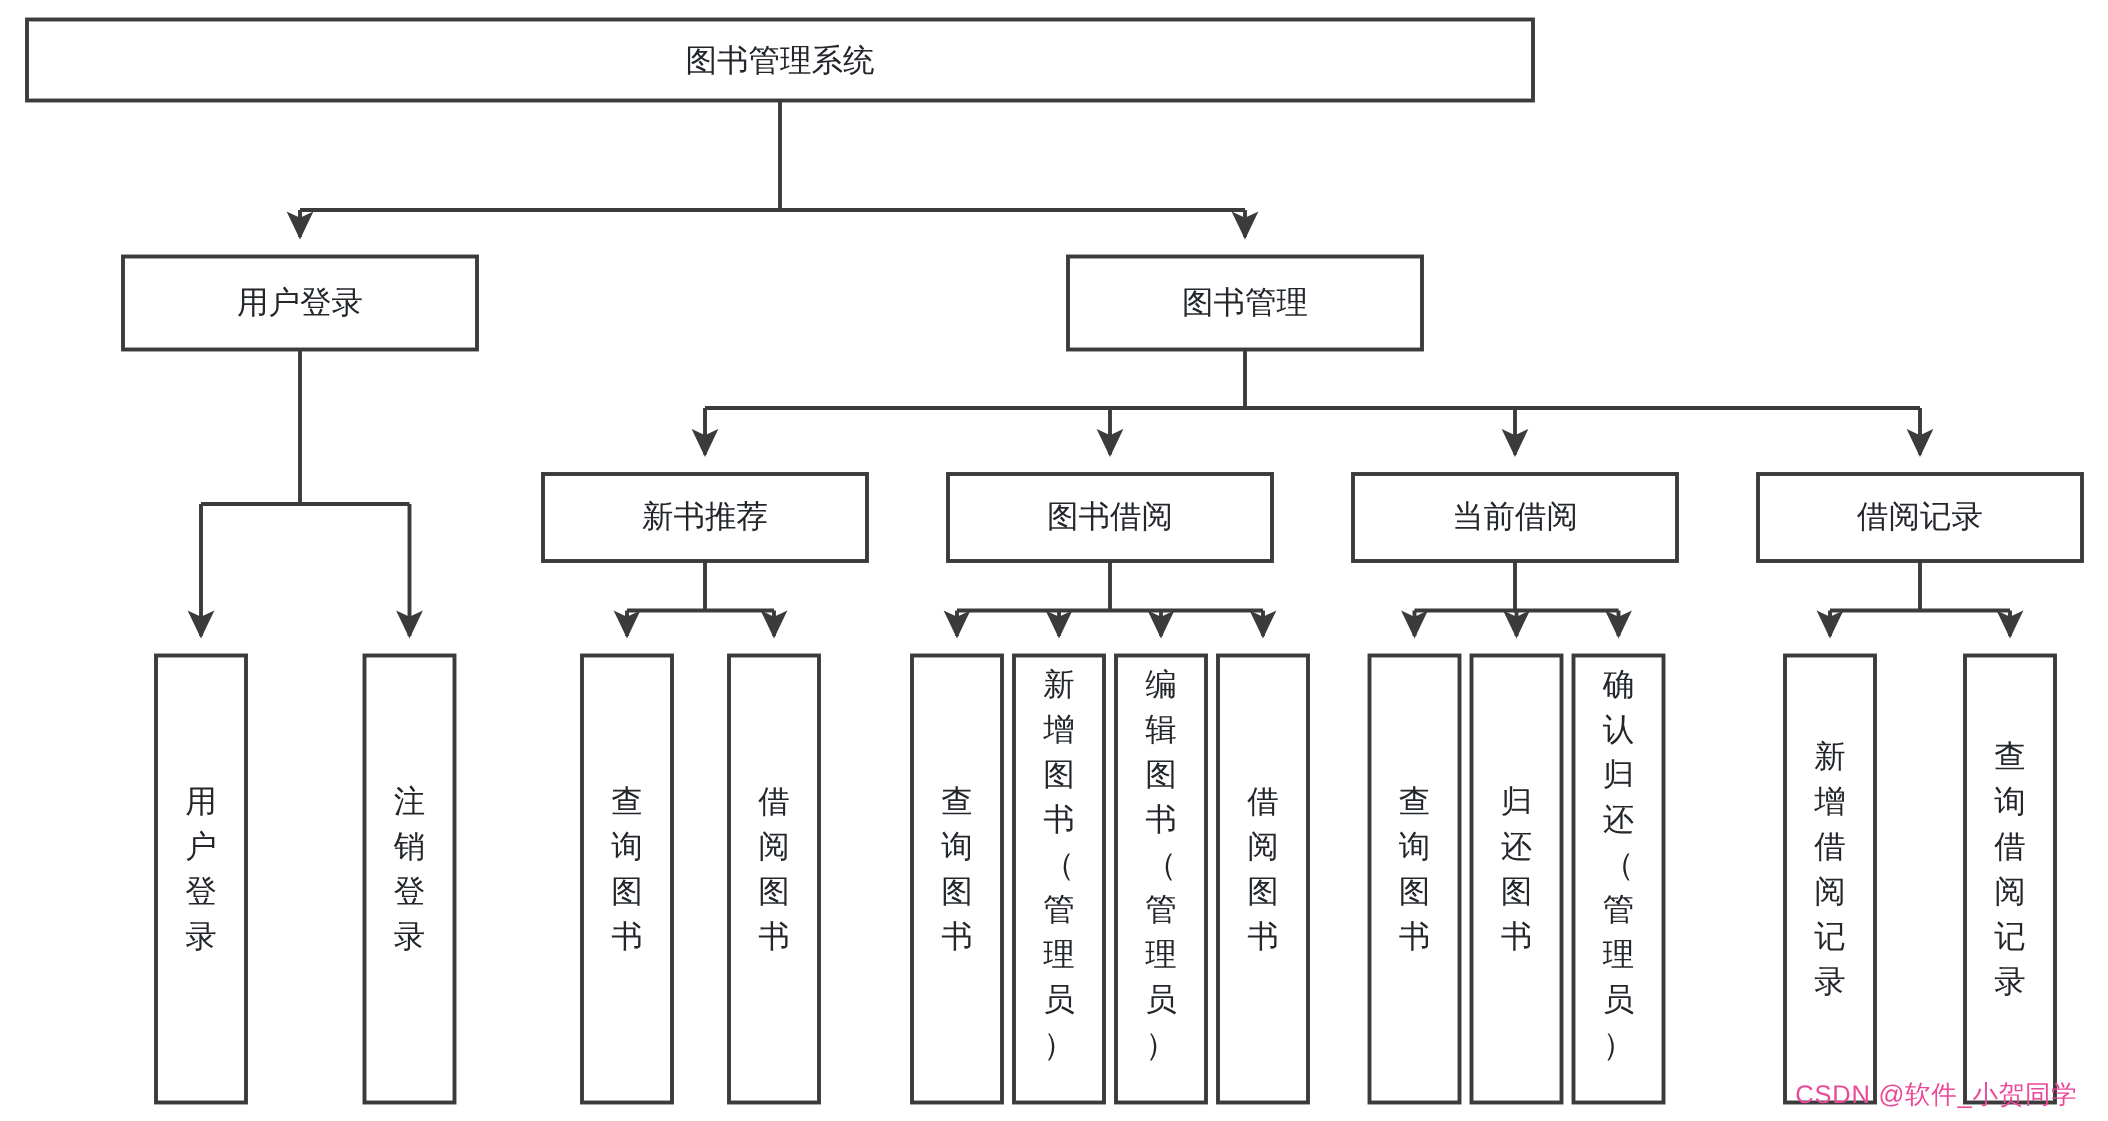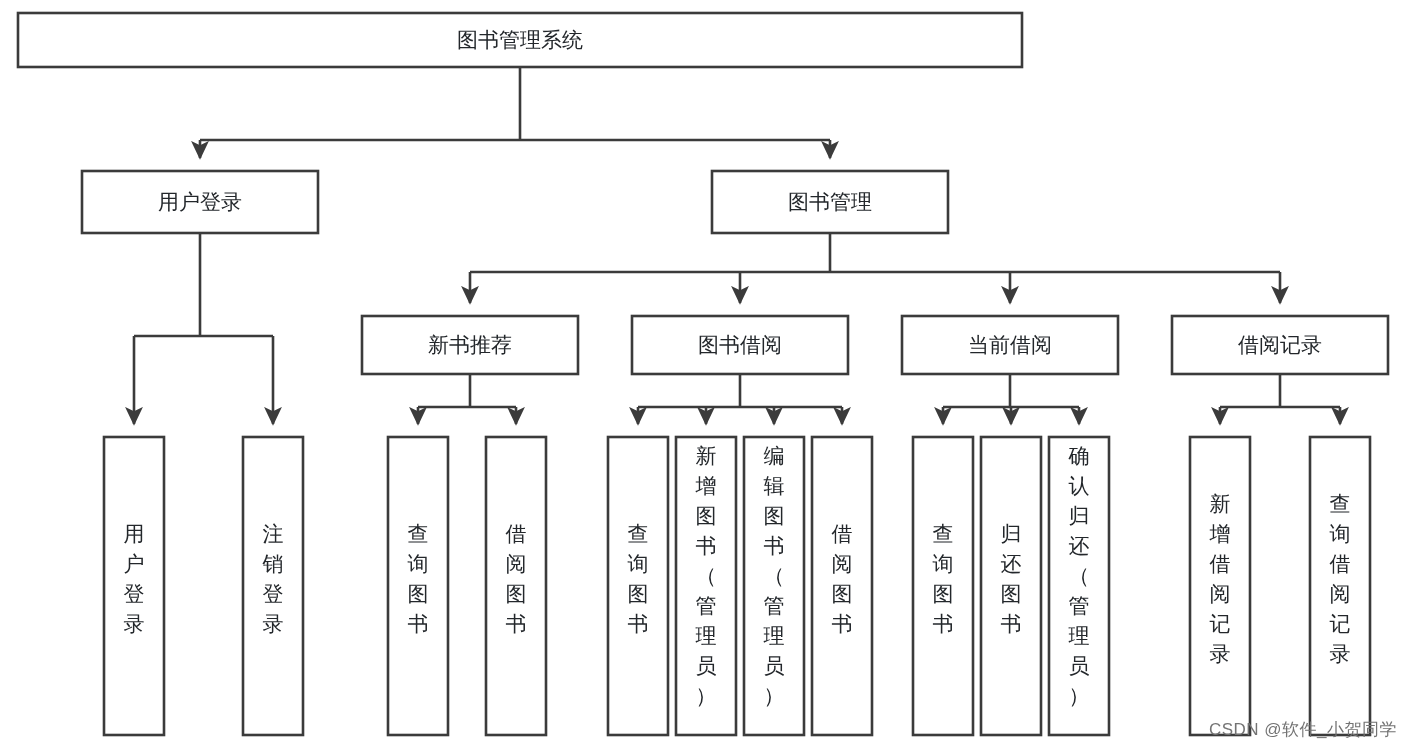--- a/index.html
+++ b/index.html
@@ -48,25 +48,25 @@
     dominant-baseline: middle;
   }
   .leaf-label {
     font-family: "Liberation Sans", "DejaVu Sans", sans-serif;
     font-size: 21px;
     fill: #23272b;
     text-anchor: middle;
   }
   .watermark-text {
     position: absolute;
-    right: 8px;
+    right: 20px;
     bottom: 6px;
     font-family: "Liberation Sans", "DejaVu Sans", sans-serif;
     font-size: 17px;
-    color: #737373;
+    color: #ec4899;
     letter-spacing: 0.5px;
     white-space: nowrap;
     pointer-events: none;
   }
 </style>
 </head>
 <body>
 
 <div id="diagram-root">
 

